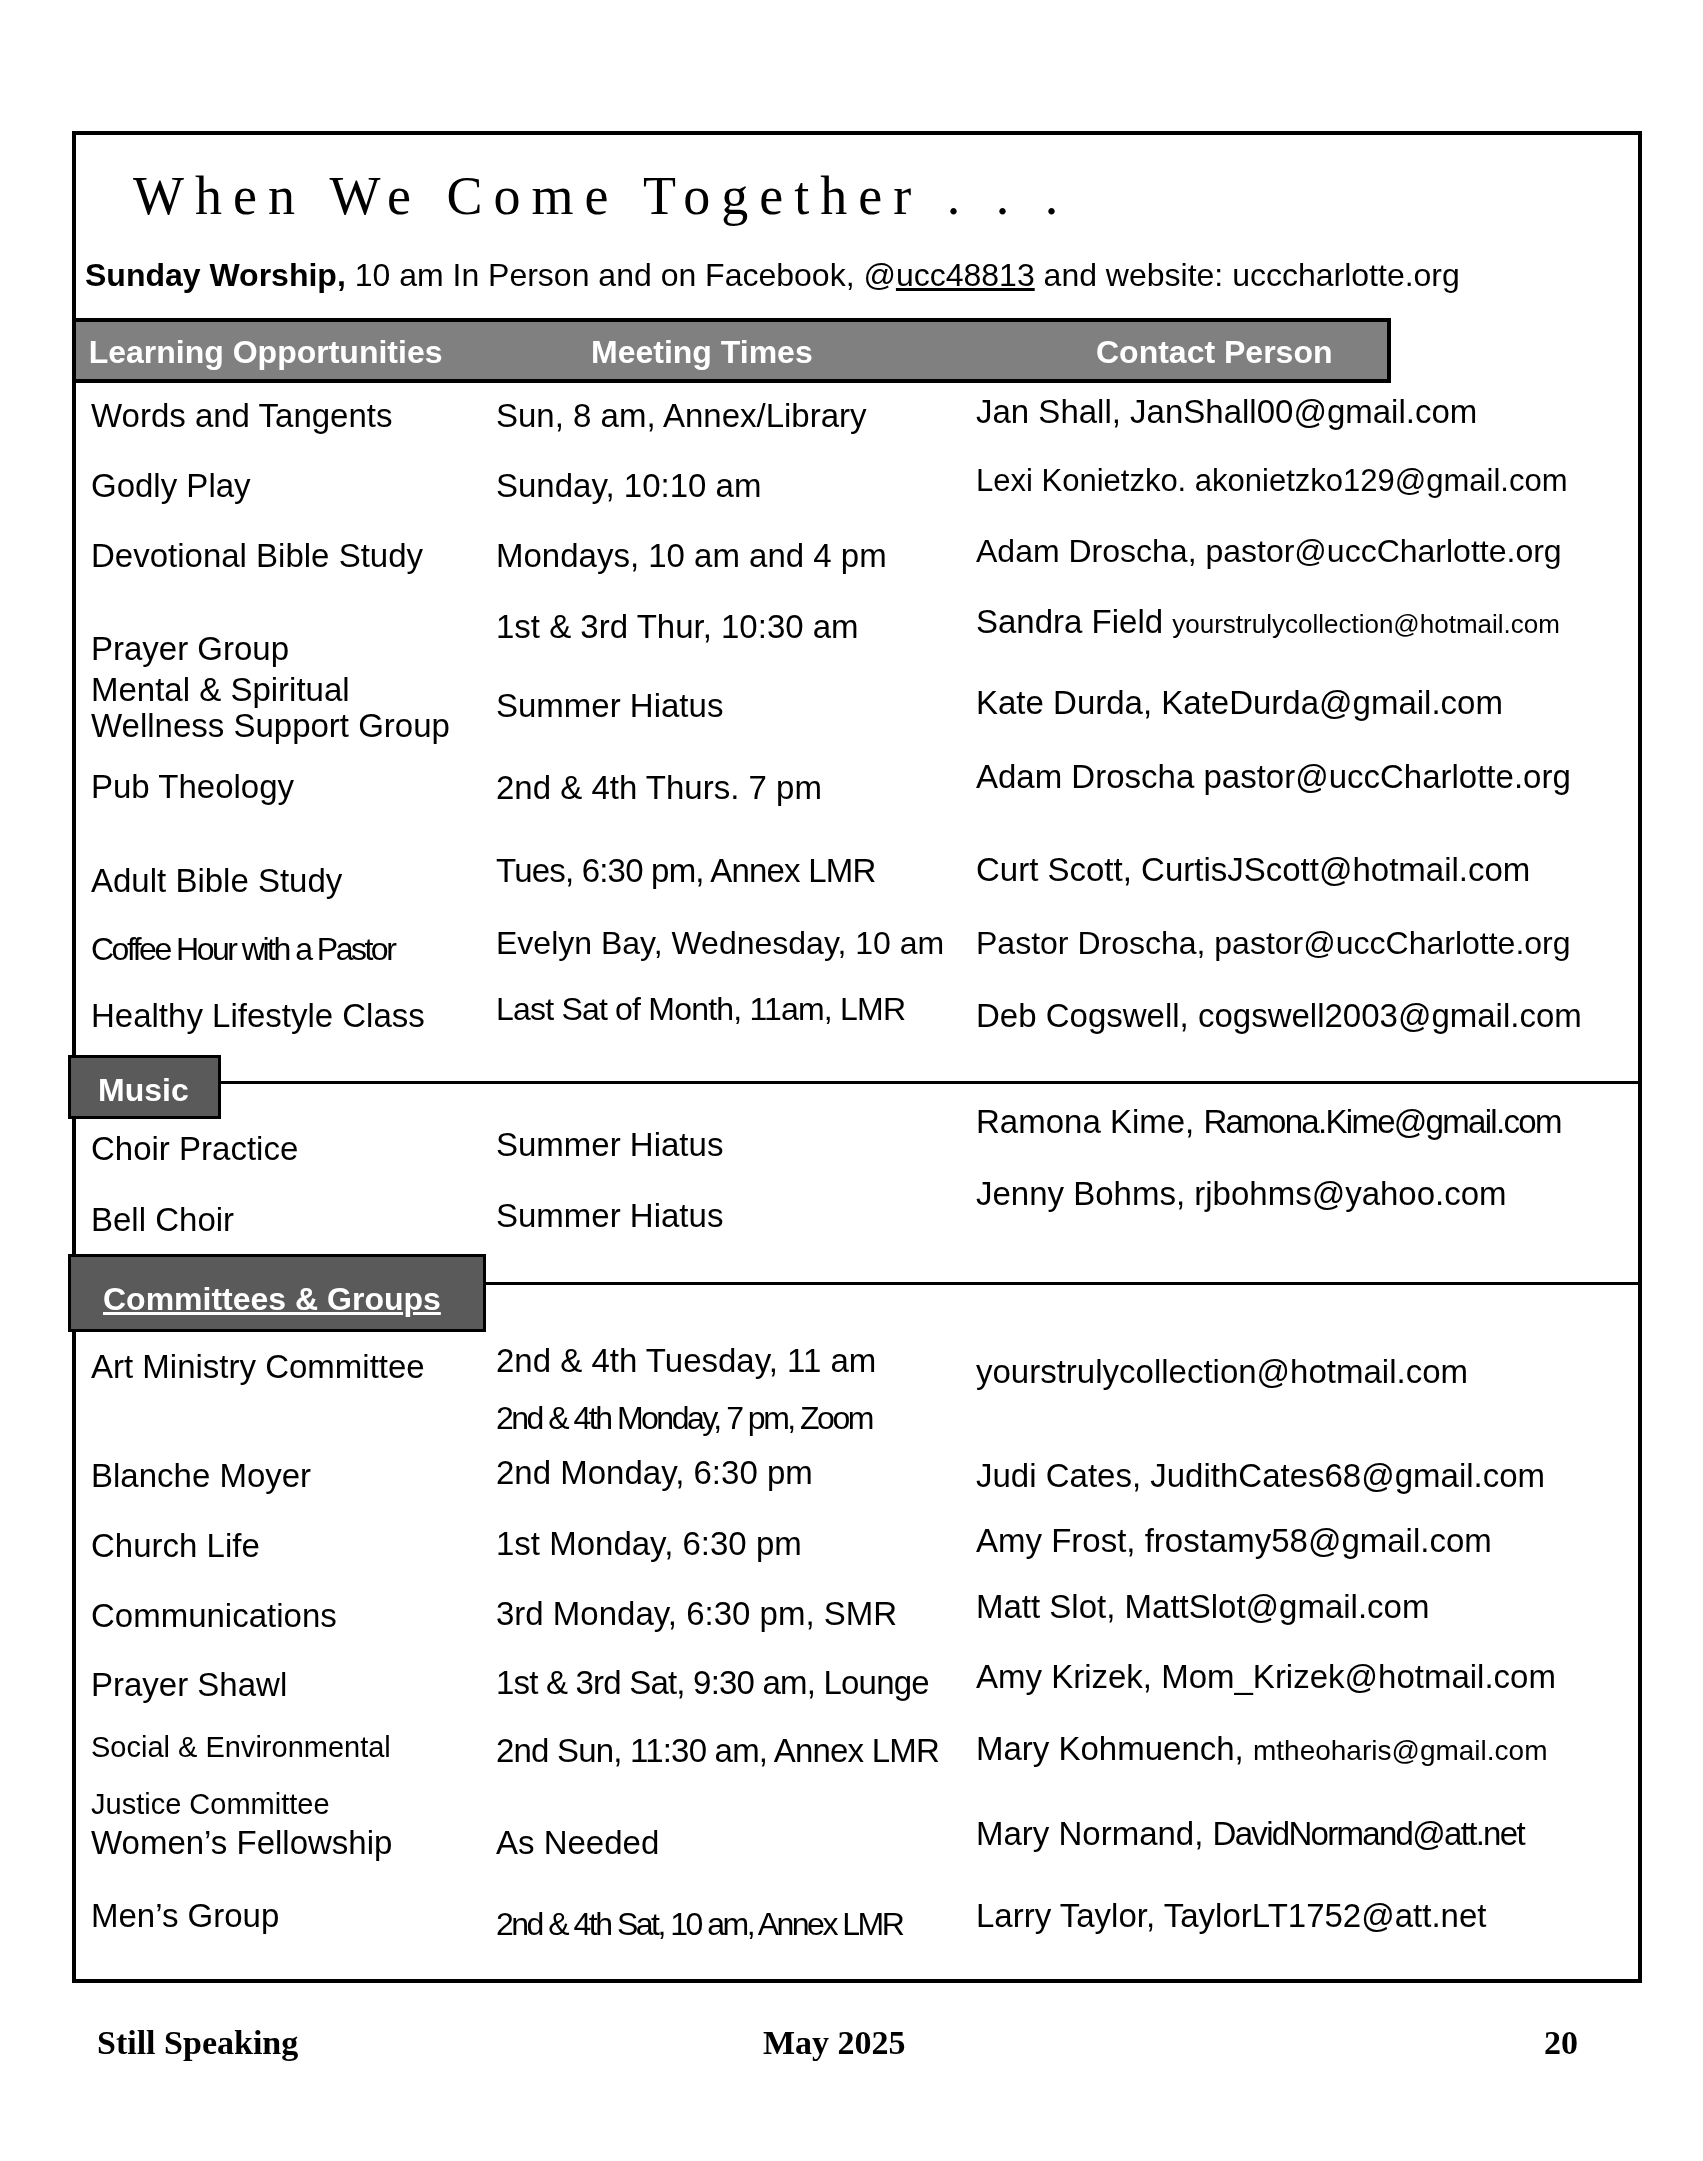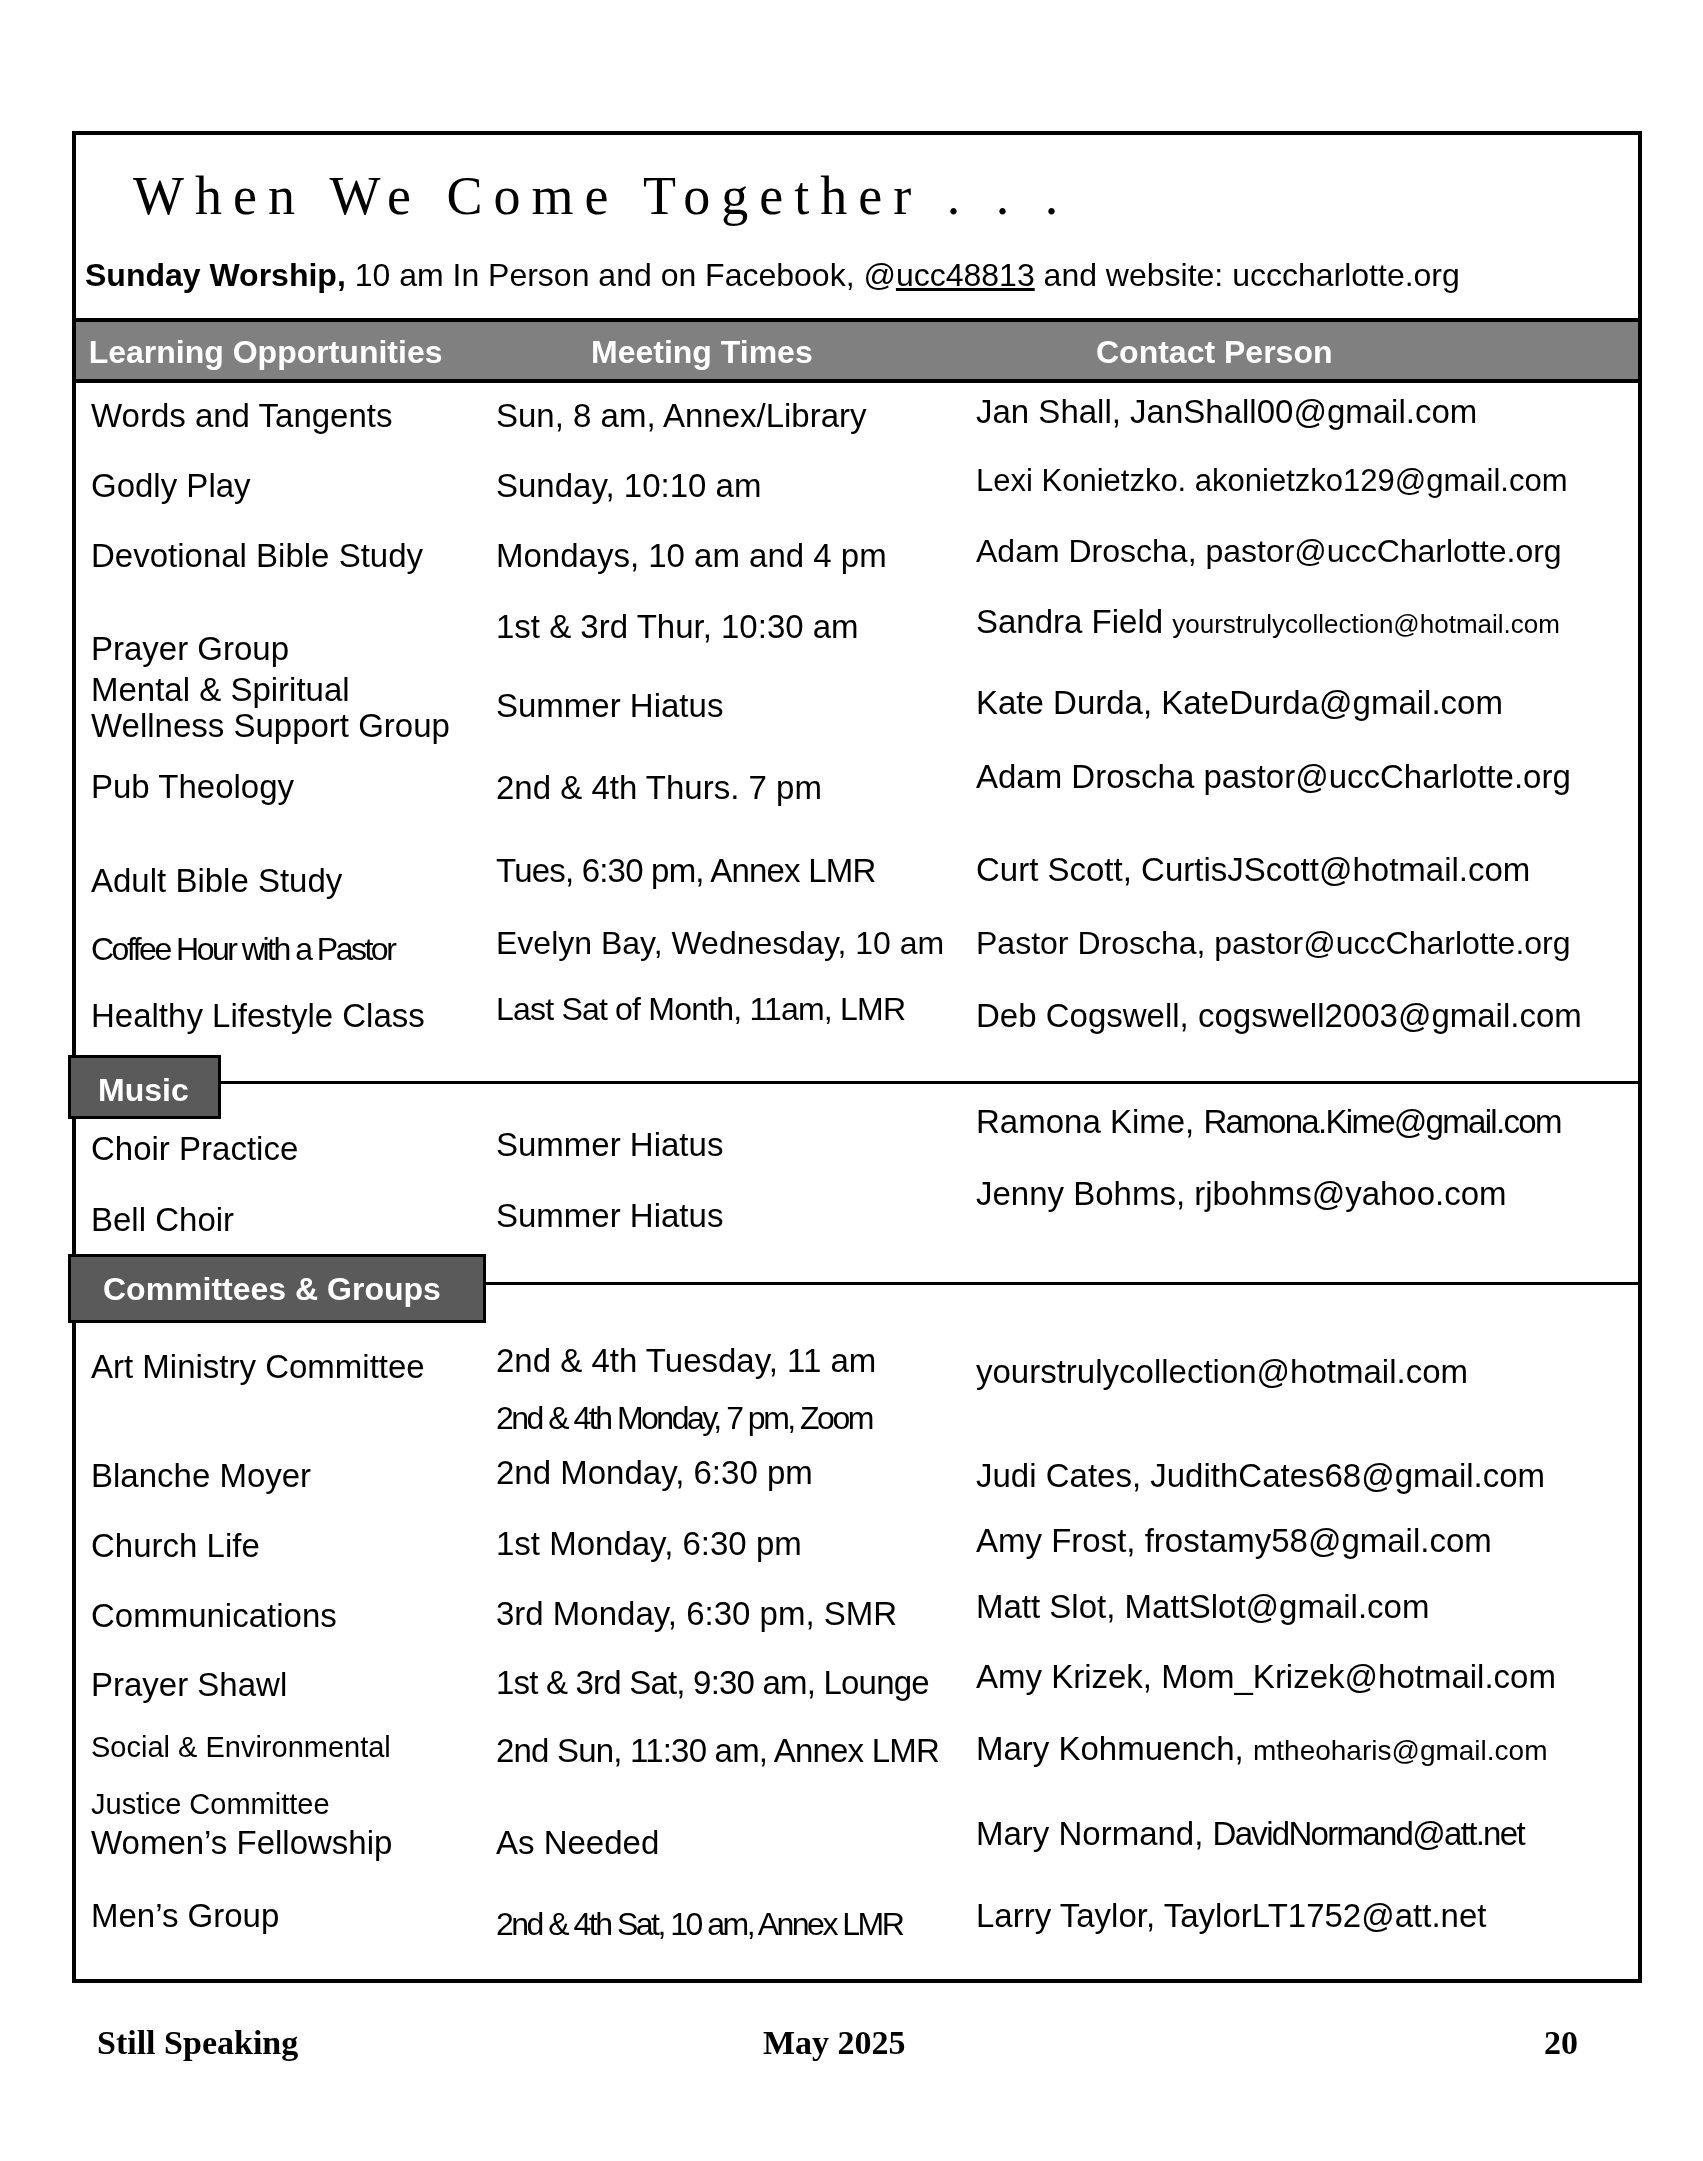--- a/index.html
+++ b/index.html
@@ -2,21 +2,21 @@
 <html style="font-size:13.6px"><head>
 <meta charset="utf-8">
 <style>
   html, body { margin: 0; padding: 0; background: #ffffff; }
   body { width: 1704px; height: 2161px; position: relative; font-family: "Liberation Sans", sans-serif; color: #000; overflow: hidden; }
   .frame { position: absolute; left: 72px; top: 131px; width: 1570px; height: 1852px; border: 4.2px solid #000; box-sizing: border-box; }
   .title { position: absolute; left: 85px; top: 165px; font-family: "Liberation Serif", serif; font-size: 54px; letter-spacing: 11px; white-space: nowrap; margin-left: 48px; }
   .worship { position: absolute; left: 85px; top: 257px; font-size: 32px; white-space: nowrap; }
   .worship b { font-weight: bold; }
   .worship .u { text-decoration: underline; }
-  .hdr { position: absolute; left: 72px; top: 318px; width: 1570px; height: 65px; background: #808080; border: 4.2px solid #000; box-sizing: border-box; }
+  .hdr { position: absolute; left: 72px; top: 318px; width: 1319px; height: 65px; background: #808080; border: 4.2px solid #000; box-sizing: border-box; }
   .hdr span { position: absolute; top: 12px; color: #fff; font-weight: bold; font-size: 32px; white-space: nowrap; }
   .cell { position: absolute; font-size: 33px; white-space: nowrap; line-height: 1.1; }
   .c1 { left: 91px; }
   .c2 { left: 496px; }
   .c3 { left: 976px; }
   .small { font-size: 26px; }
   .tight { letter-spacing: -1.7px; }
   .tab { position: absolute; background: #5a5a5a; border: 3.4px solid #000; box-sizing: border-box; color: #fff; font-weight: bold; font-size: 32px; }
   .rule { position: absolute; height: 3.4px; background: #000; }
   .footer { position: absolute; top: 2024px; font-family: "Liberation Serif", serif; font-weight: bold; font-size: 34px; white-space: nowrap; }
@@ -93,21 +93,21 @@
   <div class="cell c2" style="top:1127px">Summer Hiatus</div>
   <div class="cell c3" style="top:1104px"><span>Ramona Kime, </span><span style="letter-spacing:-1.7px">Ramona.Kime@gmail.com</span></div>
 </div>
 <div>
   <div class="cell c1" style="top:1202px">Bell Choir</div>
   <div class="cell c2" style="top:1198px">Summer Hiatus</div>
   <div class="cell c3" style="top:1176px">Jenny Bohms, rjbohms@yahoo.com</div>
 </div>
 
 <div class="rule" style="left:479px; top:1282px; width:1163px;"></div>
-<div class="tab" style="left:68px; top:1254px; width:418px; height:69px; padding:14px 0 0 32px;"><span>Committees &amp; Groups</span></div>
+<div class="tab" style="left:68px; top:1254px; width:418px; height:78px; padding:24px 0 0 32px;text-decoration:underline;"><span>Committees &amp; Groups</span></div>
 
 <div>
   <div class="cell c1" style="top:1349px">Art Ministry Committee</div>
   <div class="cell c2" style="top:1343px">
       <div>2nd &amp; 4th Tuesday, 11 am</div>
       <div style="font-size:32px; letter-spacing:-2.5px; margin-top:22px">2nd &amp; 4th Monday, 7 pm, Zoom</div>
     </div>
   <div class="cell c3" style="top:1345px">
       <div style="margin-top:8.5px">yourstrulycollection@hotmail.com</div>
     </div>

